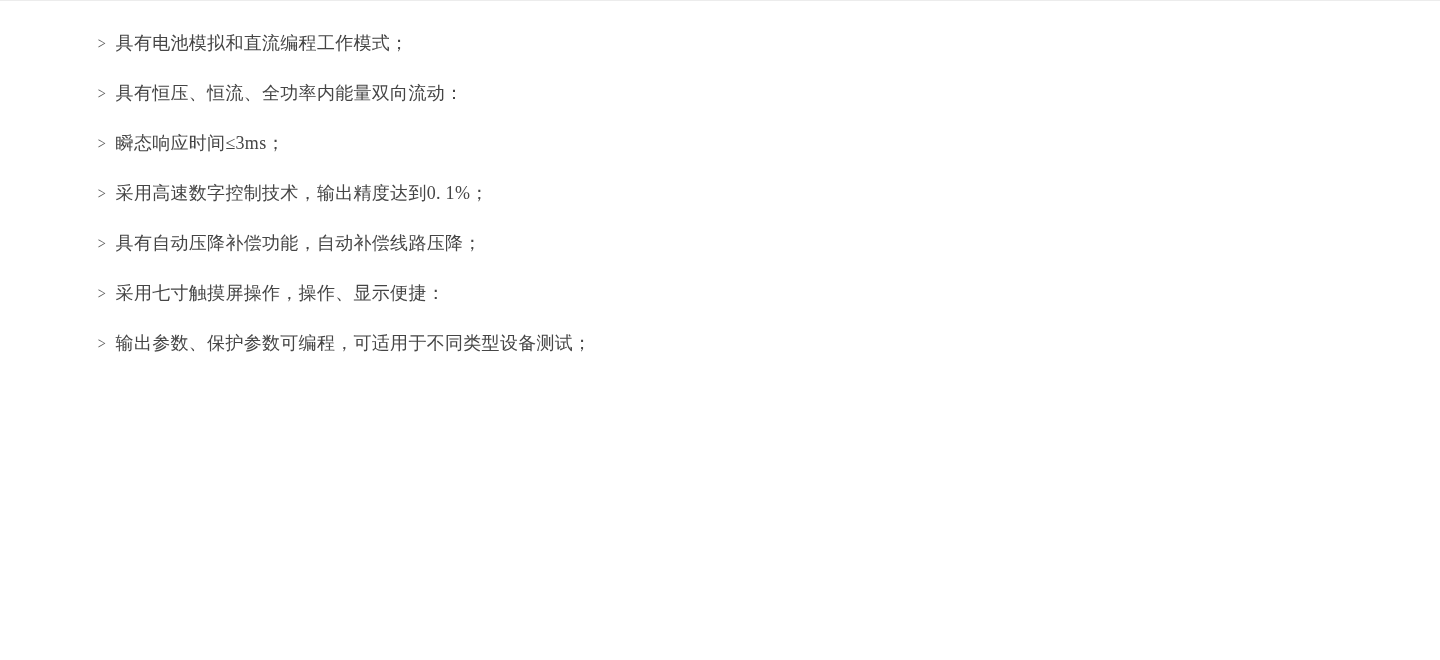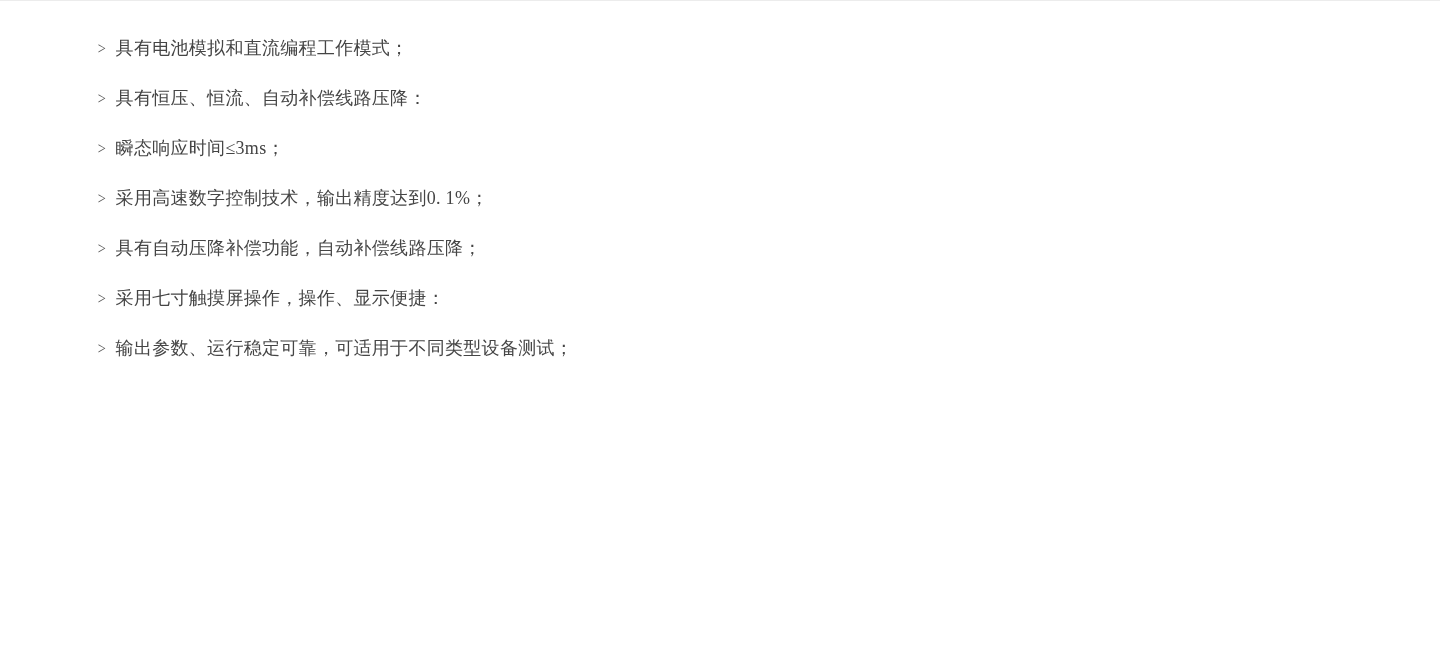--- a/index.html
+++ b/index.html
@@ -15,21 +15,21 @@
     border-top: 1px solid #ececec;
     box-sizing: border-box;
   }
   .feature-list {
     list-style: none;
     margin: 0;
     padding: 22px 40px 0 97px;
   }
   .feature-item {
     height: 50px;
-    line-height: 50px;
+    line-height: 40px;
     font-size: 18px;
     color: #454545;
     white-space: nowrap;
   }
   .marker {
     display: inline-block;
     color: #5a5a5a;
     margin-right: 9px;
     transform: scaleX(0.85);
     font-size: 17px;
@@ -39,30 +39,30 @@
   }
 </style>
 </head>
 <body>
 
 <ul class="feature-list">
   <li class="feature-item">
     <span class="marker">&gt;</span><span class="feature-text">具有电池模拟和直流编程工作模式；</span>
   </li>
   <li class="feature-item">
-    <span class="marker">&gt;</span><span class="feature-text">具有恒压、恒流、自动补偿线路压降：</span>
+    <span class="marker">&gt;</span><span class="feature-text">具有恒压、恒流、全功率内能量双向流动：</span>
   </li>
   <li class="feature-item">
     <span class="marker">&gt;</span><span class="feature-text">瞬态响应时间≤3ms；</span>
   </li>
   <li class="feature-item">
     <span class="marker">&gt;</span><span class="feature-text">采用高速数字控制技术，输出精度达到0. 1%；</span>
   </li>
   <li class="feature-item">
     <span class="marker">&gt;</span><span class="feature-text">具有自动压降补偿功能，自动补偿线路压降；</span>
   </li>
   <li class="feature-item">
     <span class="marker">&gt;</span><span class="feature-text">采用七寸触摸屏操作，操作、显示便捷：</span>
   </li>
   <li class="feature-item">
-    <span class="marker">&gt;</span><span class="feature-text">输出参数、运行稳定可靠，可适用于不同类型设备测试；</span>
+    <span class="marker">&gt;</span><span class="feature-text">输出参数、保护参数可编程，可适用于不同类型设备测试；</span>
   </li>
 </ul>
 
 </body></html>

